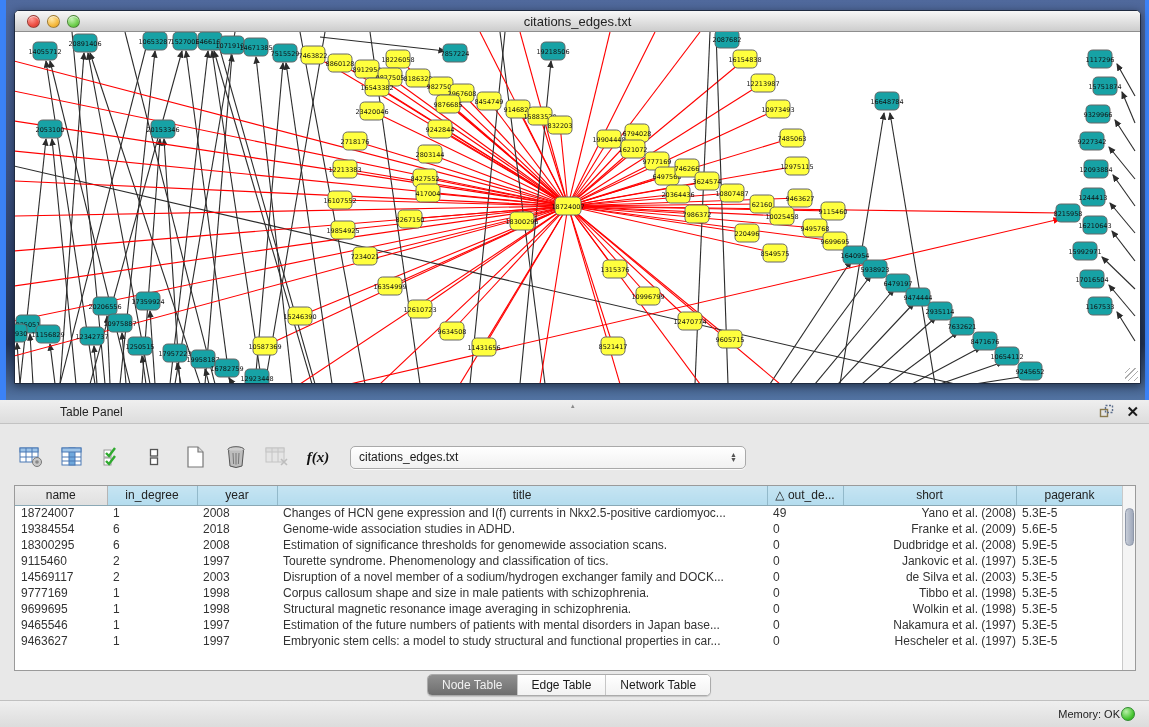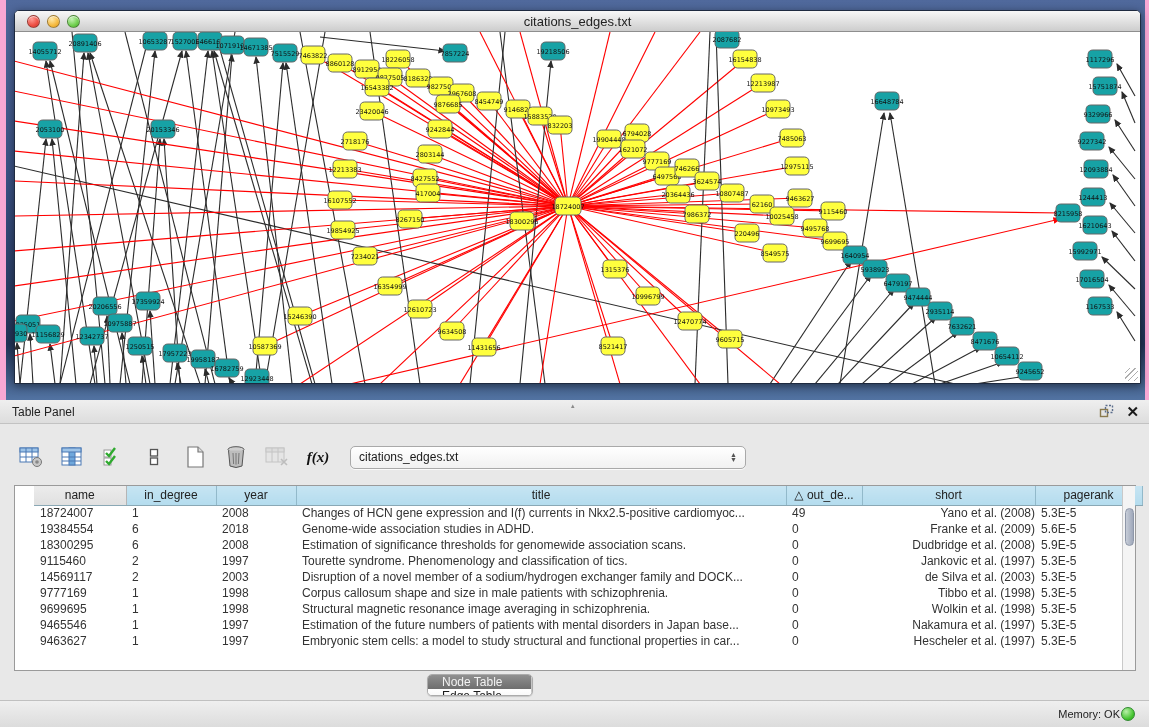--- a/index.html
+++ b/index.html
@@ -1,18 +1,18 @@
 <!DOCTYPE html>
 <html><head>
 <meta charset="utf-8">
 <style>
   * { margin:0; padding:0; box-sizing:border-box; }
   html,body { width:1149px; height:727px; }
   body { font-family:"Liberation Sans", sans-serif; background:#e4e4e4; overflow:hidden; }
-  .app { position:relative; width:1149px; height:697px; background:#f9a8d4; }
+  .app { position:relative; width:1149px; height:697px; background:#3b82f6; }
 
   
   .desktop { position:absolute; left:6px; top:0; width:1139px; height:400px;
     background:linear-gradient(180deg,#50699c 0%,#3a5183 45%,#223457 86%,#5273a2 100%); }
   .iframe { position:absolute; left:8px; top:10px; width:1127px; height:374px;
     border:1px solid #1e2a40; border-radius:5px 5px 0 0; background:#fff;
     box-shadow:0 2px 8px rgba(0,0,0,.45); }
   .titlebar { position:relative; height:21px; border-radius:4px 4px 0 0;
     background:linear-gradient(#f7f7f7,#cdcdcd); border-bottom:1px solid #8e8e8e;
     display:flex; align-items:center; justify-content:center; }
@@ -25,53 +25,53 @@
   .light.g { background:radial-gradient(circle at 35% 30%,#c4f2b4,#6fcf4e 60%,#4ba32c); }
   .canvas { position:relative; width:1125px; height:351px; background:#ffffff; overflow:hidden; }
   .canvas svg { display:block; }
   .resize-grip { position:absolute; right:2px; bottom:2px; width:13px; height:13px;
     background:repeating-linear-gradient(135deg,transparent 0 3px,#9a9a9a 3px 4px); opacity:.8; }
 
   
   .table-panel { position:absolute; left:0; top:400px; width:1149px; height:300px; background:#e8e8e8; }
   .panel-header { position:relative; height:24px; background:linear-gradient(#efefef,#dddddd);
     border-bottom:1px solid #c2c2c2; display:flex; align-items:center; }
-  .panel-header .ptitle { font-size:12px; color:#222; padding-left:12px; }
+  .panel-header .ptitle { font-size:12px; color:#222; padding-left:12px;margin-left:48px; }
   .panel-header-btns { position:absolute; right:10px; top:4px; display:flex; gap:12px; align-items:center; }
   .float-btn svg { display:block; }
   .close-btn { font-size:15px; font-weight:bold; color:#1a1a1a; line-height:14px; cursor:default; }
 
   .toolbar { position:absolute; left:16px; top:42px; height:30px; display:flex; align-items:center; gap:11px; }
   .tbtn { width:30px; height:28px; display:flex; align-items:center; justify-content:center; background:none; border:none; }
   .tbtn svg { display:block; }
   .tbtn.disabled { opacity:.45; }
   .fx { font-family:"Liberation Serif", serif; font-style:italic; font-weight:bold; font-size:15px; color:#111; }
   .select { margin-left:6px; width:396px; height:23px; background:linear-gradient(#ffffff,#f1f1f1);
     border:1px solid #a9a9a9; border-radius:5px; display:flex; align-items:center; padding:0 8px;
     font-size:12px; color:#1a1a1a; box-shadow:0 1px 0 rgba(255,255,255,.8); }
   .select .sel-text { flex:1; }
   .sel-arrows { display:flex; flex-direction:column; align-items:center; line-height:5px; color:#555; font-size:7px; }
 
   .data-table { position:absolute; left:14px; top:85px; width:1122px; height:186px;
     background:#fff; border:1px solid #9a9a9a; }
-  .tbl { width:1108px; border-collapse:collapse; table-layout:fixed;margin-left:19px; }
+  .tbl { width:1108px; border-collapse:collapse; table-layout:fixed; }
   .tbl th { height:19px; font-size:12px; font-weight:normal; color:#222; text-align:center;
     background:linear-gradient(#c6e4f2,#b4dcee); border-right:1px solid #92b9ca; border-bottom:1px solid #8aa8b5; overflow:hidden; white-space:nowrap; }
   .tbl th.first { background:linear-gradient(#ececec,#e0e0e0); border-right:1px solid #b5b5b5; }
   .tbl td { height:16px; font-size:12px; color:#333; padding:0 0 0 6px; white-space:nowrap; overflow:hidden; }
   .tbl td.center { text-align:right; padding:0; }
   .col-name{width:92px}.col-ind{width:90px}.col-year{width:80px}.col-title{width:490px}
   .col-out{width:76px}.col-short{width:173px}.col-pr{width:107px}
   .vscroll { position:absolute; right:0; top:0; width:13px; height:184px; background:#f4f4f4; border-left:1px solid #c9c9c9; }
   .vthumb { position:absolute; left:1.5px; top:22px; width:9px; height:38px; border-radius:5px;
     background:linear-gradient(90deg,#c7cdd8,#9fa8ba); border:1px solid #8e97a8; }
 
   .tabs { position:absolute; left:427px; top:274px; height:22px; display:flex;
     border:1px solid #ababab; border-radius:5px; overflow:hidden; background:#fff;
-    box-shadow:0 1px 1px rgba(0,0,0,.15);flex-direction:column; }
+    box-shadow:0 1px 1px rgba(0,0,0,.15); }
   .tab { padding:0 14px; font-size:12px; color:#1a1a1a; display:flex; align-items:center;
     border-right:1px solid #c6c6c6; background:linear-gradient(#ffffff,#f2f2f2); }
   .tab:last-child { border-right:none; }
   .tab.selected { background:linear-gradient(#909090,#6e6e6e); color:#f2f2f2; }
 
   
   .status-bar { position:absolute; left:0; top:700px; width:1149px; height:27px;
     background:linear-gradient(#efefef,#dcdcdc); border-top:1px solid #c0c0c0;
     display:flex; align-items:center; justify-content:flex-end; padding-right:14px; gap:1px; }
   .status-bar .mem { font-size:11px; color:#222; }

